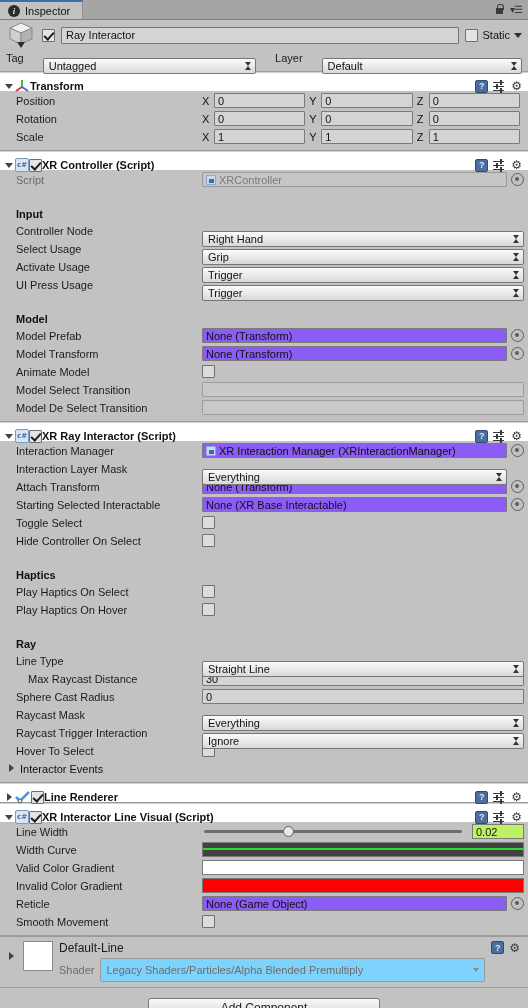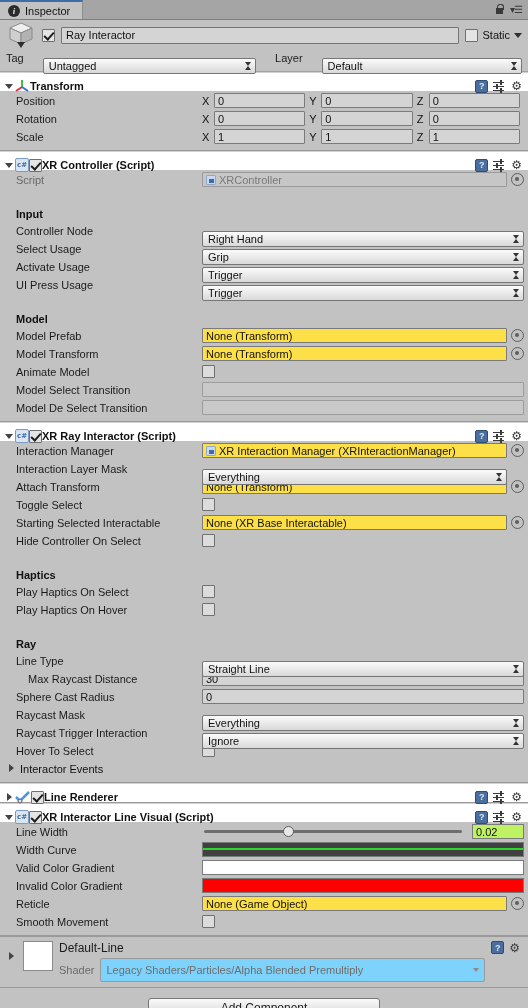--- a/index.html
+++ b/index.html
@@ -136,21 +136,21 @@
   .row-label.dim { color: #6a6a6a; }
   .section-head { font-size: 11px; font-weight: bold; color: #111; padding-left: 12px; height: 17px; display: flex; align-items: flex-end; margin-top: 15px; margin-bottom: 2px; }
   .field-area { flex: 1 1 auto; display: flex; align-items: center; gap: 4px; }
   .textfield {
     height: 15px; background: #d4d4d4; border: 1px solid #7a7a7a; border-radius: 1px;
     display: flex; align-items: center; padding: 0 3px; font-size: 11px; color: #111;
     flex: 1 1 auto; overflow: hidden; white-space: nowrap;
   }
   .textfield.empty { background: #c9c9c9; border-color: #9d9d9d; }
   .objfield {
-    height: 15px; background: #fde047; border: 1px solid #7a7a7a; border-radius: 1px;
+    height: 15px; background: #8b5cf6; border: 1px solid #7a7a7a; border-radius: 1px;
     display: flex; align-items: center; gap: 3px; padding: 0 3px; font-size: 11px; color: #111;
     flex: 1 1 auto; overflow: hidden; white-space: nowrap;
   }
   .objfield.dim { color: #7a7a7a; background: #c6c6c6; border-color: #9a9a9a; }
   .mini-obj-icon { width: 10px; height: 10px; flex: 0 0 10px; background: #c9d8ec; border: 1px solid #8fa9c7; border-radius: 1px; position: relative; }
   .mini-obj-icon::after { content: ""; position: absolute; left: 2px; top: 3px; width: 5px; height: 4px; background: #3f6ca8; }
   .target-icon {
     width: 13px; height: 13px; flex: 0 0 13px; border-radius: 50%;
     border: 1.5px solid #5e5e5e; position: relative; background: transparent;
   }
@@ -499,32 +499,32 @@
       <div class="row">
         <span class="row-label">Attach Transform</span>
         <span class="field-area">
           <span class="objfield">
               <span>None (Transform)</span>
             </span>
           <span class="target-icon"></span>
         </span>
       </div>
       <div class="row">
-        <span class="row-label">Toggle Select</span>
-        <span class="field-area">
-          <span class="cb-row"></span>
-        </span>
-      </div>
-      <div class="row">
         <span class="row-label">Starting Selected Interactable</span>
         <span class="field-area">
           <span class="objfield">
               <span>None (XR Base Interactable)</span>
             </span>
           <span class="target-icon"></span>
+        </span>
+      </div>
+      <div class="row">
+        <span class="row-label">Toggle Select</span>
+        <span class="field-area">
+          <span class="cb-row"></span>
         </span>
       </div>
       <div class="row">
         <span class="row-label">Hide Controller On Select</span>
         <span class="field-area">
           <span class="cb-row"></span>
         </span>
       </div>
 
       <div class="section-head">Haptics</div>

